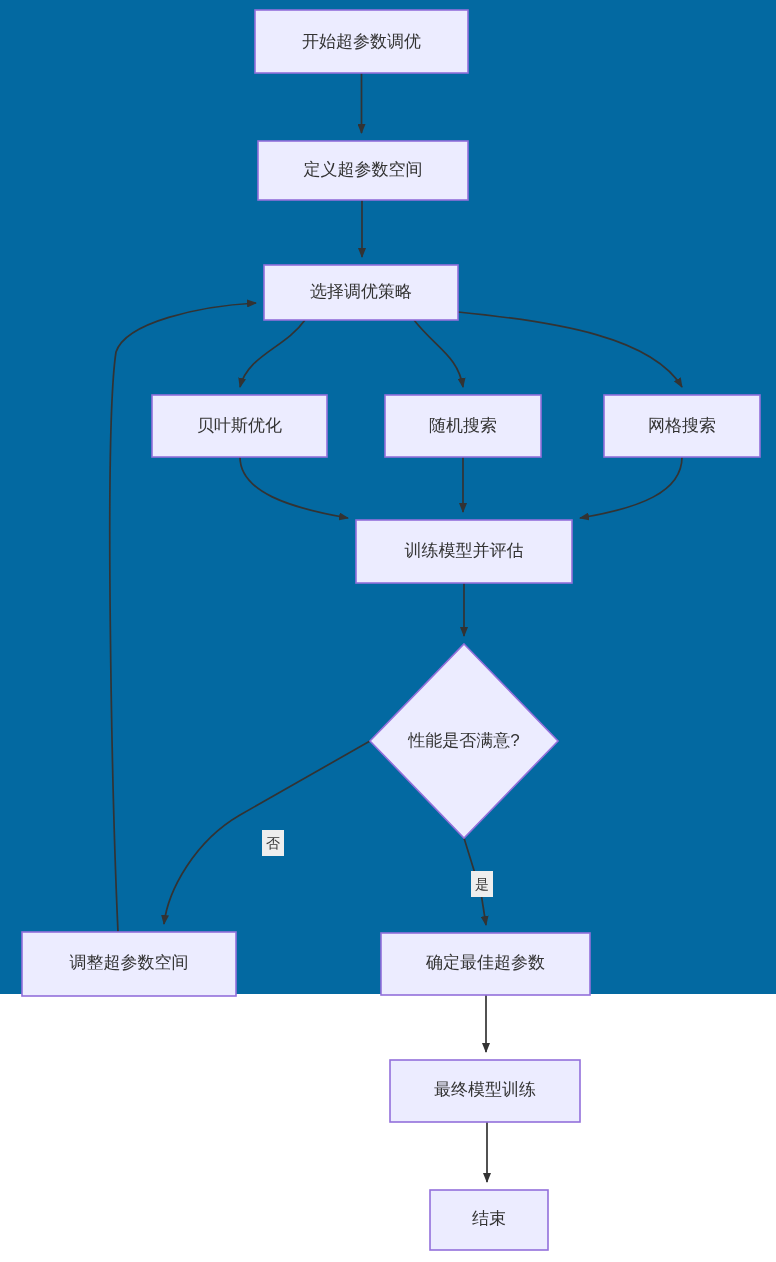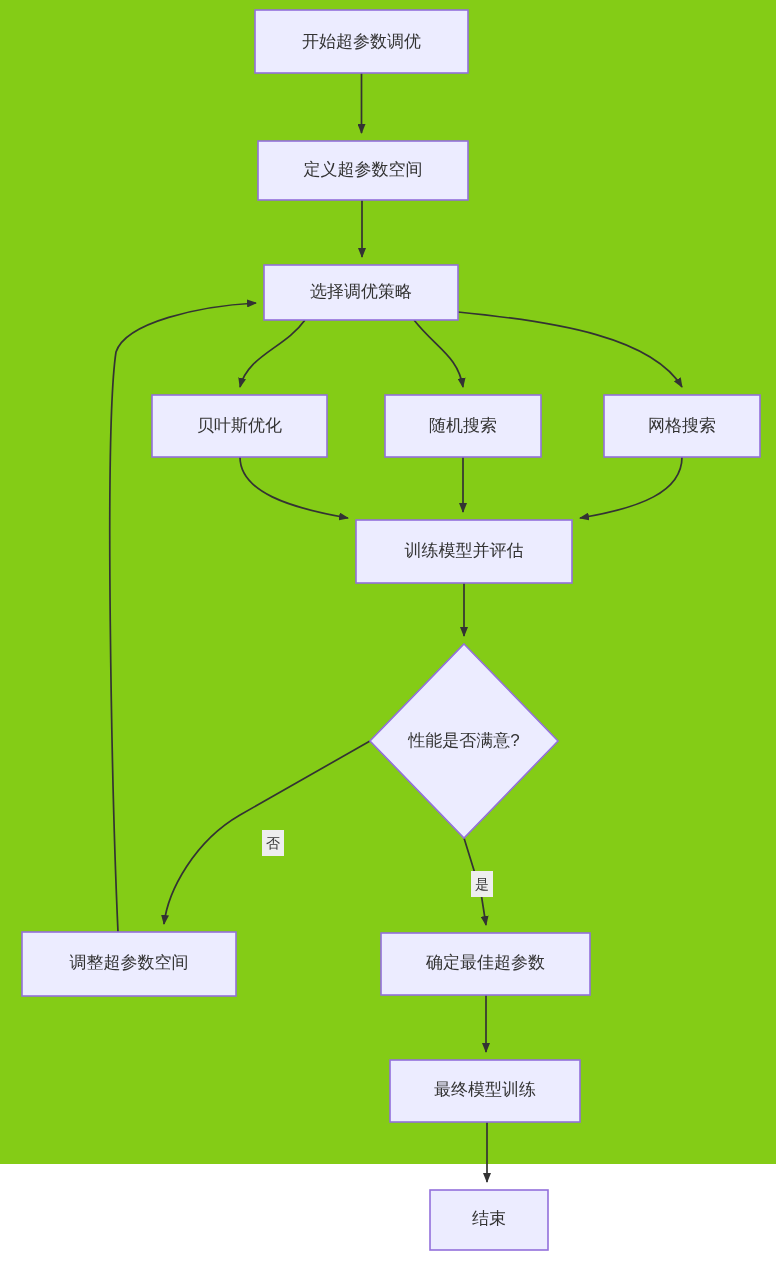--- a/index.html
+++ b/index.html
@@ -10,22 +10,22 @@
   }
   body {
     width: 776px;
     height: 1262px;
     font-family: "Liberation Sans", "DejaVu Sans", sans-serif;
     overflow: hidden;
   }
   #flow-root {
     position: relative;
     width: 776px;
-    height: 1164px;
-    background: #84cc16;
+    height: 994px;
+    background: #0369a1;
   }
   svg#flow-svg {
     position: absolute;
     top: 0;
     left: 0;
     width: 776px;
     height: 1262px;
     display: block;
   }
   .node-shape {

